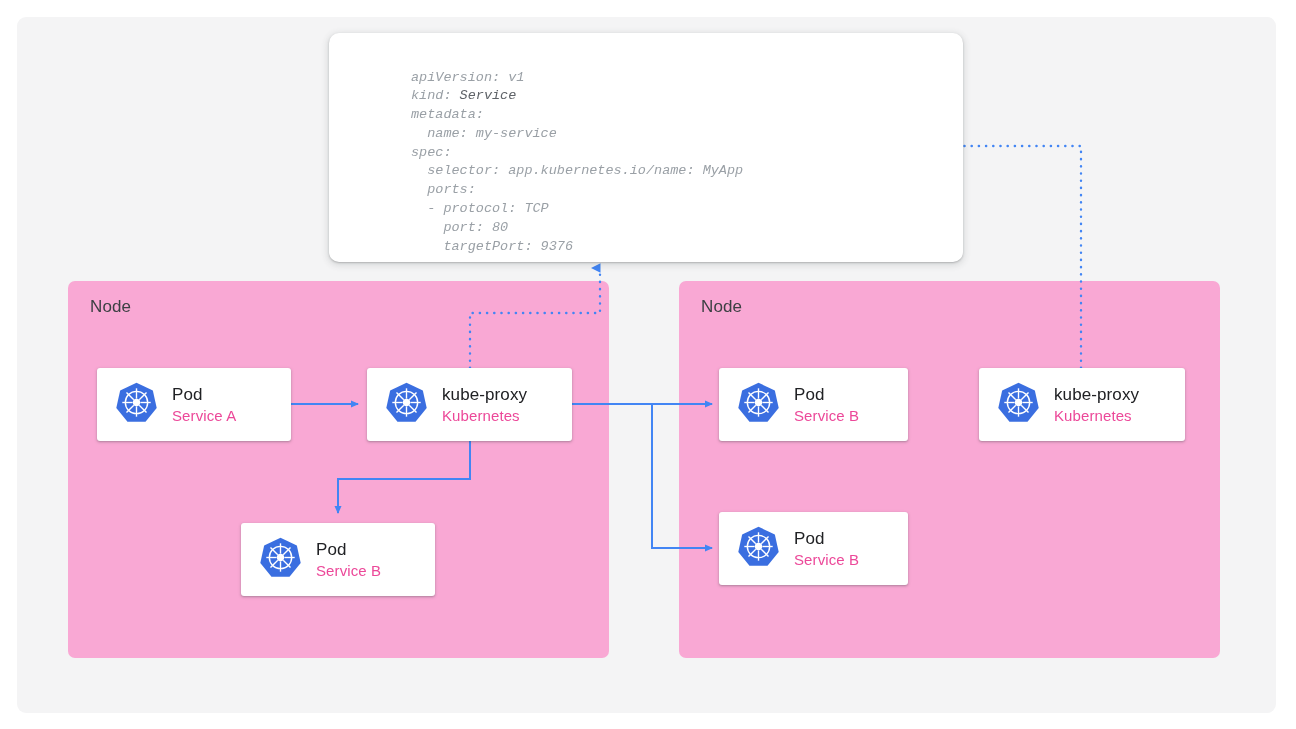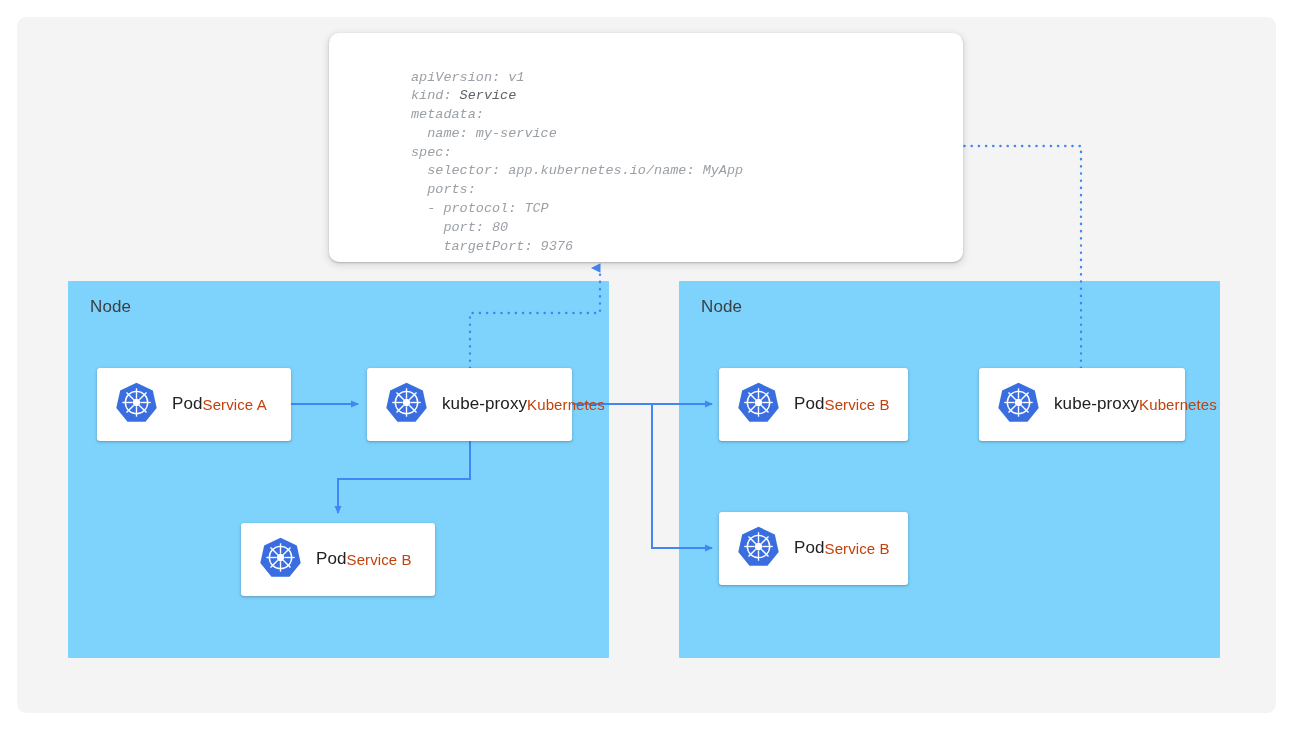--- a/index.html
+++ b/index.html
@@ -26,22 +26,22 @@
     top: 17px;
     width: 1259px;
     height: 696px;
     background: #f4f4f5;
     border-radius: 9px;
   }
 
   
   .node {
     position: absolute;
-    background: #7dd3fc;
-    border-radius: 1px;
+    background: #f9a8d4;
+    border-radius: 7px;
   }
   .node-label {
     position: absolute;
     left: 22px;
     top: 16px;
     font-size: 17px;
     color: #3c4043;
     letter-spacing: .1px;
     white-space: nowrap;
   }
@@ -56,33 +56,33 @@
     align-items: center;
     box-sizing: border-box;
   }
   .box .k8s-logo {
     flex: 0 0 auto;
     margin-left: 18px;
     margin-right: 14px;
   }
   .box-text {
     display: flex;
-    flex-direction: row;
+    flex-direction: column;
     justify-content: center;
     line-height: 1.18;
   }
   .box-title {
     font-size: 17px;
     color: #202124;
     white-space: nowrap;
     letter-spacing: .1px;
   }
   .box-sub {
     font-size: 15px;
-    color: #c2410c;
+    color: #ec4899;
     white-space: nowrap;
     letter-spacing: .1px;
     margin-top: 2px;
   }
 
   
   .yaml-card {
     position: absolute;
     left: 329px;
     top: 33px;

